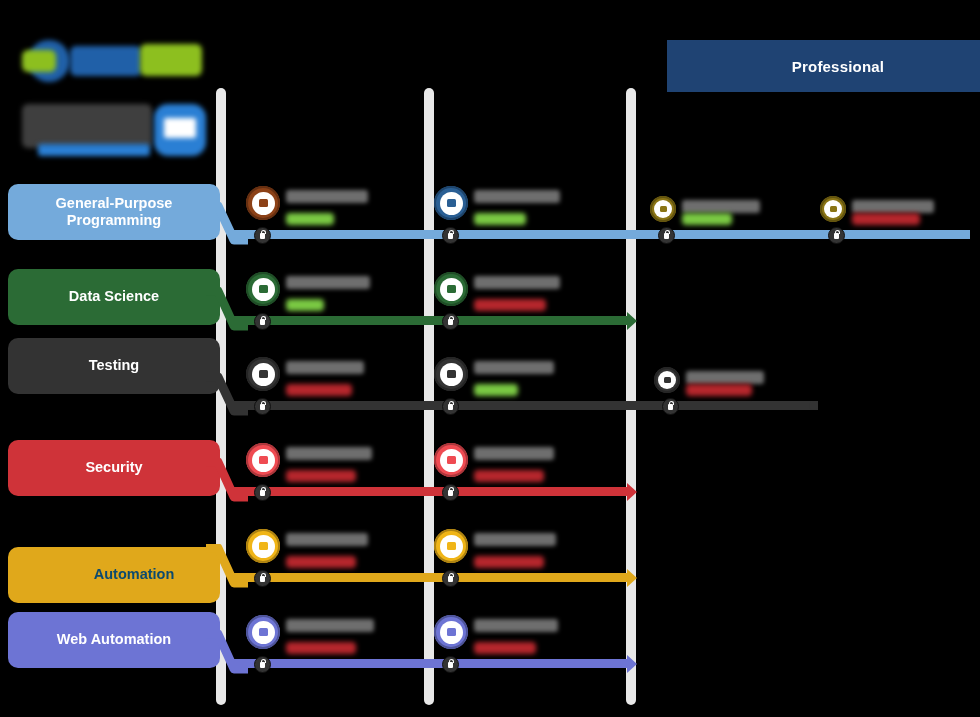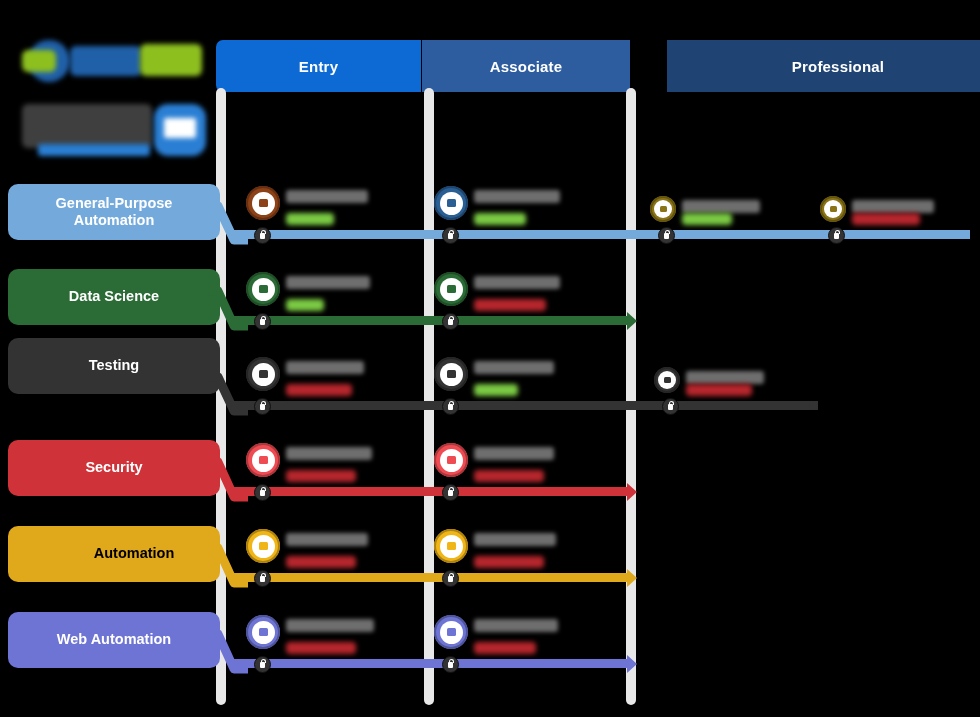--- a/index.html
+++ b/index.html
@@ -76,38 +76,32 @@
   </div>
 
   <div class="logo-wrap" id="logo-pythonpi">
     <div class="blob" style="left:0px;top:4px;width:130px;height:44px;background:#3f3f3f;"></div>
     <div class="blob" style="left:16px;top:44px;width:112px;height:12px;background:#2a7fd4;border-radius:3px;"></div>
     <div class="blob" style="left:132px;top:4px;width:52px;height:52px;border-radius:14px;background:#2a7fd4;"></div>
     <div class="blob" style="left:142px;top:18px;width:32px;height:20px;background:#ffffff;border-radius:2px;"></div>
     <span class="sr">python-institute-pi-logo</span>
   </div>
 
-  <div class="tab" id="tab-entry" style="left: 216px; width: 205px; background: rgb(13, 106, 212);">
-    <span>Entry</span>
-  </div>
-  <div class="tab" id="tab-associate" style="left: 422px; width: 208px; background: rgb(45, 93, 159);">
-    <span>Associate</span>
-  </div>
   <div class="tab" id="tab-professional" style="left: 631px; width: 342px; background: rgb(31, 67, 115);">
     <span>Professional</span>
   </div>
 
   <div id="dividers-layer">
       <div class="divider" style="left: 216px; top: 88px; height: 617px;"></div>
       <div class="divider" style="left: 424px; top: 88px; height: 617px;"></div>
       <div class="divider" style="left: 626px; top: 88px; height: 617px;"></div>
     </div>
   <div id="rows-layer">
       <div class="pill" style="top: 184px; background: rgb(116, 170, 219); color: rgb(255, 255, 255);">
-        <span>General-Purpose Automation</span>
+        <span>General-Purpose Programming</span>
       </div>
       <svg width="46" height="44" style="position: absolute; left: 204px; top: 202px;">
         <path d="M2,4 L14,4 L30,38 L44,38" stroke="#74aadb" stroke-width="9" fill="none" stroke-linejoin="round"></path>
       </svg>
       <div class="track" style="left: 233px; top: 230px; width: 737px; background: rgb(116, 170, 219);"></div>
       <div class="track-cap" style="left: 961px; top: 230px; background: rgb(116, 170, 219);"></div>
       <div class="badge" style="left: 246px; top: 186px; background: rgb(140, 65, 23); box-shadow: rgb(101, 47, 17) 0px 0px 0px 2px inset;">
         <div class="inner">
           <div class="mon" style="background: rgb(140, 65, 23);"></div>
         </div>
@@ -234,21 +228,21 @@
       <div class="badge" style="left: 434px; top: 443px; background: rgb(239, 75, 82); box-shadow: rgb(172, 54, 59) 0px 0px 0px 2px inset;">
         <div class="inner">
           <div class="mon" style="background: rgb(239, 75, 82);"></div>
         </div>
       </div>
       <div class="node-title" style="left: 474px; top: 447px; width: 80px; background: rgb(110, 110, 110);"></div>
       <div class="node-sub" style="left: 474px; top: 470px; width: 70px; background: rgb(181, 38, 44);"></div>
       <div class="lock" style="left: 442px; top: 484px;">
         <i></i>
       </div>
-      <div class="pill" style="top: 526px; background: rgb(224, 168, 27); color: #000000; padding-left: 48px;">
+      <div class="pill" style="top: 547px; background: rgb(224, 168, 27); color: #0c4a6e; padding-left: 48px;">
         <span>Automation</span>
       </div>
       <svg width="46" height="45" style="position: absolute; left: 204px; top: 544px;">
         <path d="M2,4 L14,4 L30,39 L44,39" stroke="#e0a81b" stroke-width="9" fill="none" stroke-linejoin="round"></path>
       </svg>
       <div class="track" style="left: 233px; top: 573px; width: 395px; background: rgb(224, 168, 27);"></div>
       <div class="arrowhead" style="left: 627px; top: 568.5px; border-left: 10px solid rgb(224, 168, 27);"></div>
       <div class="badge" style="left: 246px; top: 529px; background: rgb(240, 181, 23); box-shadow: rgb(173, 130, 17) 0px 0px 0px 2px inset;">
         <div class="inner">
           <div class="mon" style="background: rgb(240, 181, 23);"></div>

